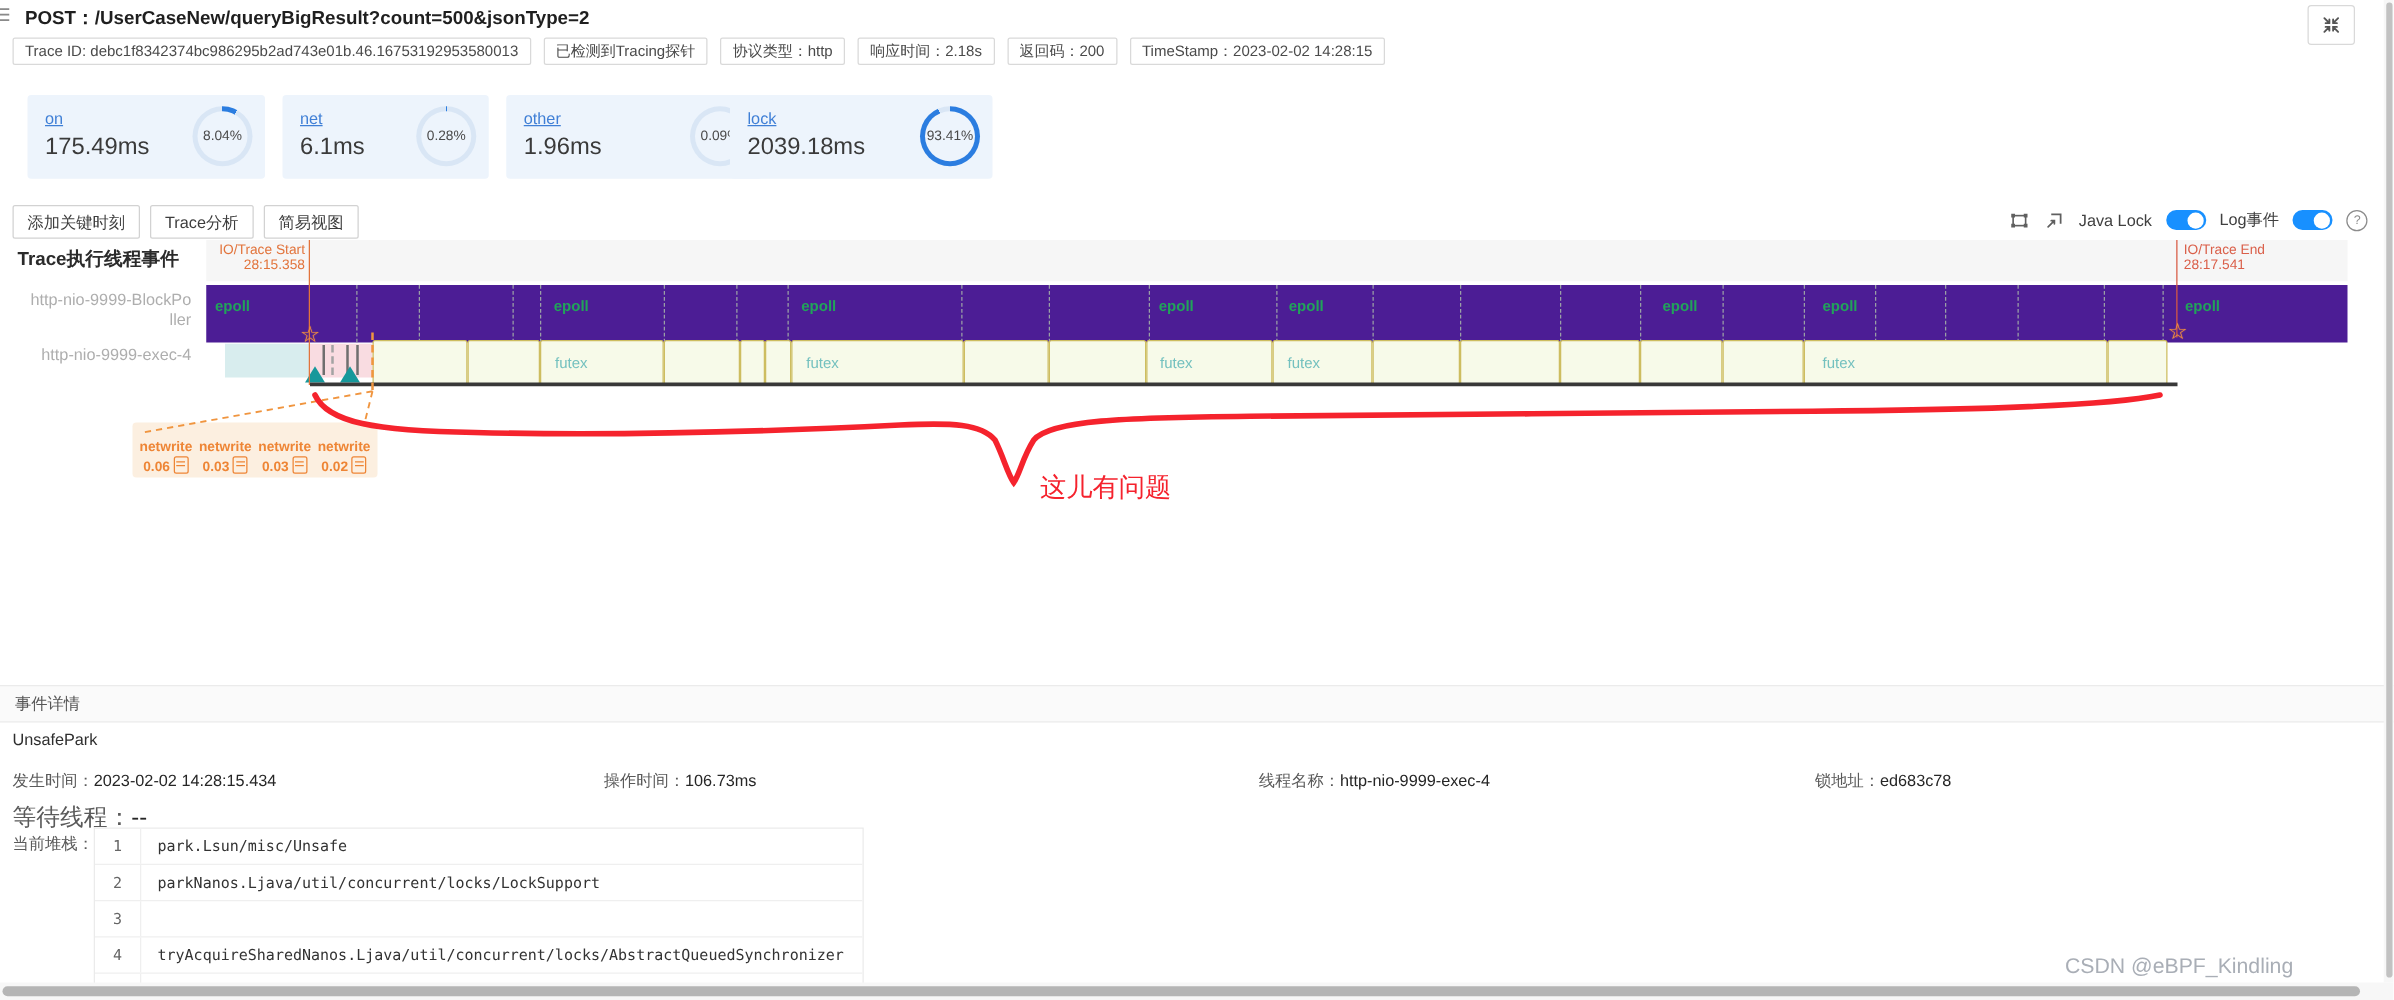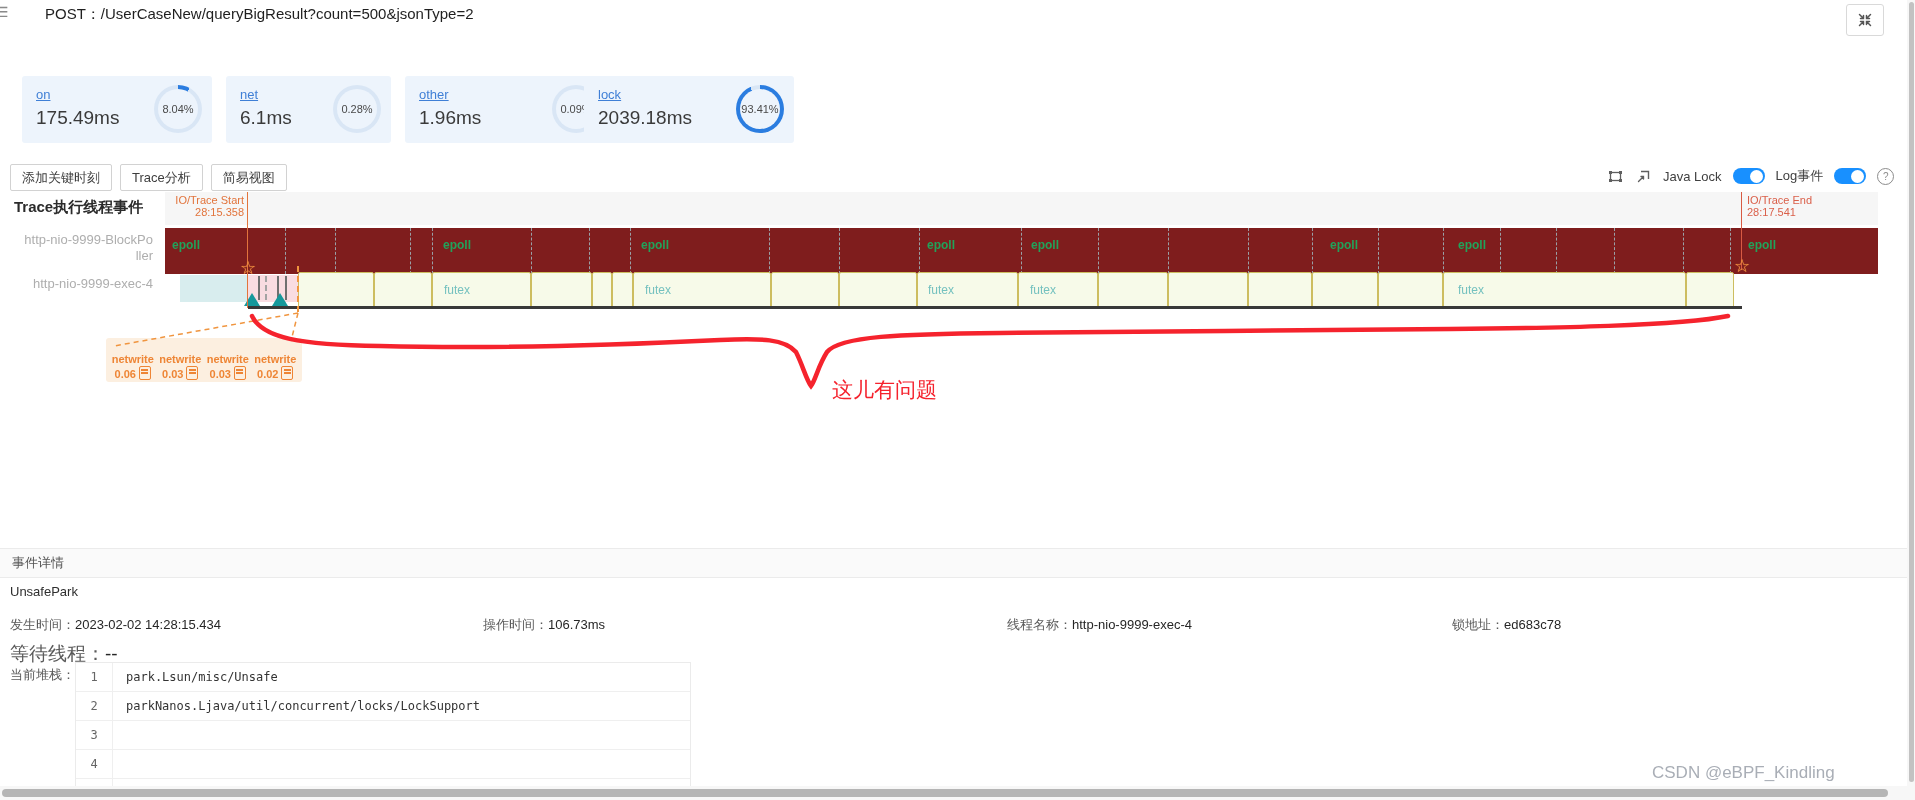--- a/index.html
+++ b/index.html
@@ -1,20 +1,20 @@
 <!DOCTYPE html>
 <html><head>
 <meta charset="utf-8">
 <style>
   html,body{margin:0;padding:0;background:#fff;}
   .app{position:relative;width:1915px;height:800px;background:#fff;overflow:hidden;
        font-family:"Liberation Sans","DejaVu Sans",sans-serif;color:#333;}
   
   .menu-glyph{position:absolute;left:-4px;top:4px;font-size:14px;color:#8a8a8a;}
-  .page-title{position:absolute;left:20px;top:5px;font-size:15px;font-weight:normal;color:#1f1f1f;margin-left:25px;}
+  .page-title{position:absolute;left:20px;top:5px;font-size:15px;font-weight:bold;color:#1f1f1f;}
   .fs-btn{position:absolute;right:31px;top:4px;width:36px;height:30px;border:1px solid #d9d9d9;
           border-radius:3px;background:#fff;display:flex;align-items:center;justify-content:center;cursor:pointer;}
   
   .badge-row{position:absolute;left:10px;top:30px;white-space:nowrap;}
   .badge{display:inline-block;border:1px solid #d9d9d9;border-radius:2px;padding:2px 9px;margin-right:10px;
          font-size:12px;color:#4a4a4a;background:#fff;line-height:16px;}
   
   .card{position:absolute;top:76px;height:67px;background:#edf4fc;border-radius:3px;}
   .card-label{position:absolute;left:14px;top:11px;font-size:13px;color:#3f7fd6;text-decoration:underline;cursor:pointer;}
   .card-value{position:absolute;left:14px;top:31px;font-size:19px;color:#3a3a3a;}
@@ -28,21 +28,21 @@
   .controls{position:absolute;top:167px;left:1607px;display:flex;align-items:center;gap:11px;font-size:13px;color:#404040;}
   .toggle{display:inline-block;width:32px;height:16px;border-radius:8px;background:#1890ff;position:relative;cursor:pointer;}
   .toggle .knob{position:absolute;right:2px;top:1.5px;width:13px;height:13px;border-radius:50%;background:#fff;}
   .help-circle{width:15px;height:15px;border:1.5px solid #8c8c8c;border-radius:50%;display:flex;align-items:center;
                justify-content:center;font-size:10px;color:#8c8c8c;}
   
   .tl-title{position:absolute;left:14px;top:198px;font-size:15px;font-weight:bold;color:#2b2b2b;}
   .tl-header{position:absolute;left:165px;top:192px;width:1713px;height:33px;background:#f6f6f6;}
   .trace-label{position:absolute;font-size:11px;line-height:12px;}
   .row-label{position:absolute;width:131px;text-align:right;color:#aeaeae;font-size:13px;line-height:16px;word-break:break-all;}
-  .epoll-band{position:absolute;left:165px;top:228px;width:1713px;height:46px;background:#7f1d1d;}
+  .epoll-band{position:absolute;left:165px;top:228px;width:1713px;height:46px;background:#4c1d95;}
   .sep{position:absolute;top:0;width:0;height:100%;border-left:1.5px dashed #9aa0a6;}
   .epoll-label{position:absolute;top:10px;font-size:12px;font-weight:bold;color:#21a35a;}
   .futex-box{position:absolute;top:272px;height:36px;background:#f7fae9;border:1.6px solid #cdbd60;
              border-radius:2px;box-sizing:border-box;}
   .futex-label{position:absolute;top:283px;font-size:12px;color:#74c1bf;}
   .tri{position:absolute;top:293px;width:0;height:0;border-left:8px solid transparent;border-right:8px solid transparent;
        border-bottom:13px solid #16989b;}
   .tick{position:absolute;top:276px;height:24px;width:0;}
   .tick.solid{border-left:2px solid #6f6f6f;}
   .tick.dashed{border-left:2px dashed #a3a3a3;}
@@ -94,20 +94,21 @@
     <svg class="icon" width="16" height="16" viewBox="0 0 16 16">
       <g stroke="#555" stroke-width="1.5" fill="none" stroke-linecap="round">
         <path d="M2.5 2.5 L6.5 6.5 M6.5 3.5 V6.5 H3.5"></path>
         <path d="M13.5 2.5 L9.5 6.5 M9.5 3.5 V6.5 H12.5"></path>
         <path d="M2.5 13.5 L6.5 9.5 M3.5 9.5 H6.5 V12.5"></path>
         <path d="M13.5 13.5 L9.5 9.5 M12.5 9.5 H9.5 V12.5"></path>
       </g>
     </svg>
   </div>
 
+  <div class="badge-row" id="badge-row"><div class="badge">Trace ID: debc1f8342374bc986295b2ad743e01b.46.16753192953580013</div><div class="badge">已检测到Tracing探针</div><div class="badge">协议类型：http</div><div class="badge">响应时间：2.18s</div><div class="badge">返回码：200</div><div class="badge">TimeStamp：2023-02-02 14:28:15</div></div>
 
   <div id="cards">
       <div class="card" style="left: 22px; width: 190px;">
         <div class="card-label">on</div>
         <div class="card-value">175.49ms</div>
         <div class="gauge" style="background: conic-gradient(rgb(43, 125, 224) 8.04%, rgb(217, 230, 245) 0deg);">
           <div class="gauge-in">8.04%</div>
         </div>
       </div>
       <div class="card" style="left: 226px; width: 165px;">
@@ -293,20 +294,21 @@
       </div>
       <div class="stack-row">
         <div class="stack-no">2</div>
         <div class="stack-frame">parkNanos.Ljava/util/concurrent/locks/LockSupport</div>
       </div>
       <div class="stack-row">
         <div class="stack-no">3</div>
       </div>
       <div class="stack-row">
         <div class="stack-no">4</div>
+        <div class="stack-frame">tryAcquireSharedNanos.Ljava/util/concurrent/locks/AbstractQueuedSynchronizer</div>
       </div>
       <div class="stack-row">
         <div class="stack-no"></div>
         <div class="stack-frame"></div>
       </div>
     </div>
 
   <div class="watermark">CSDN @eBPF_Kindling</div>
 
   <div class="hsb-track"></div>

